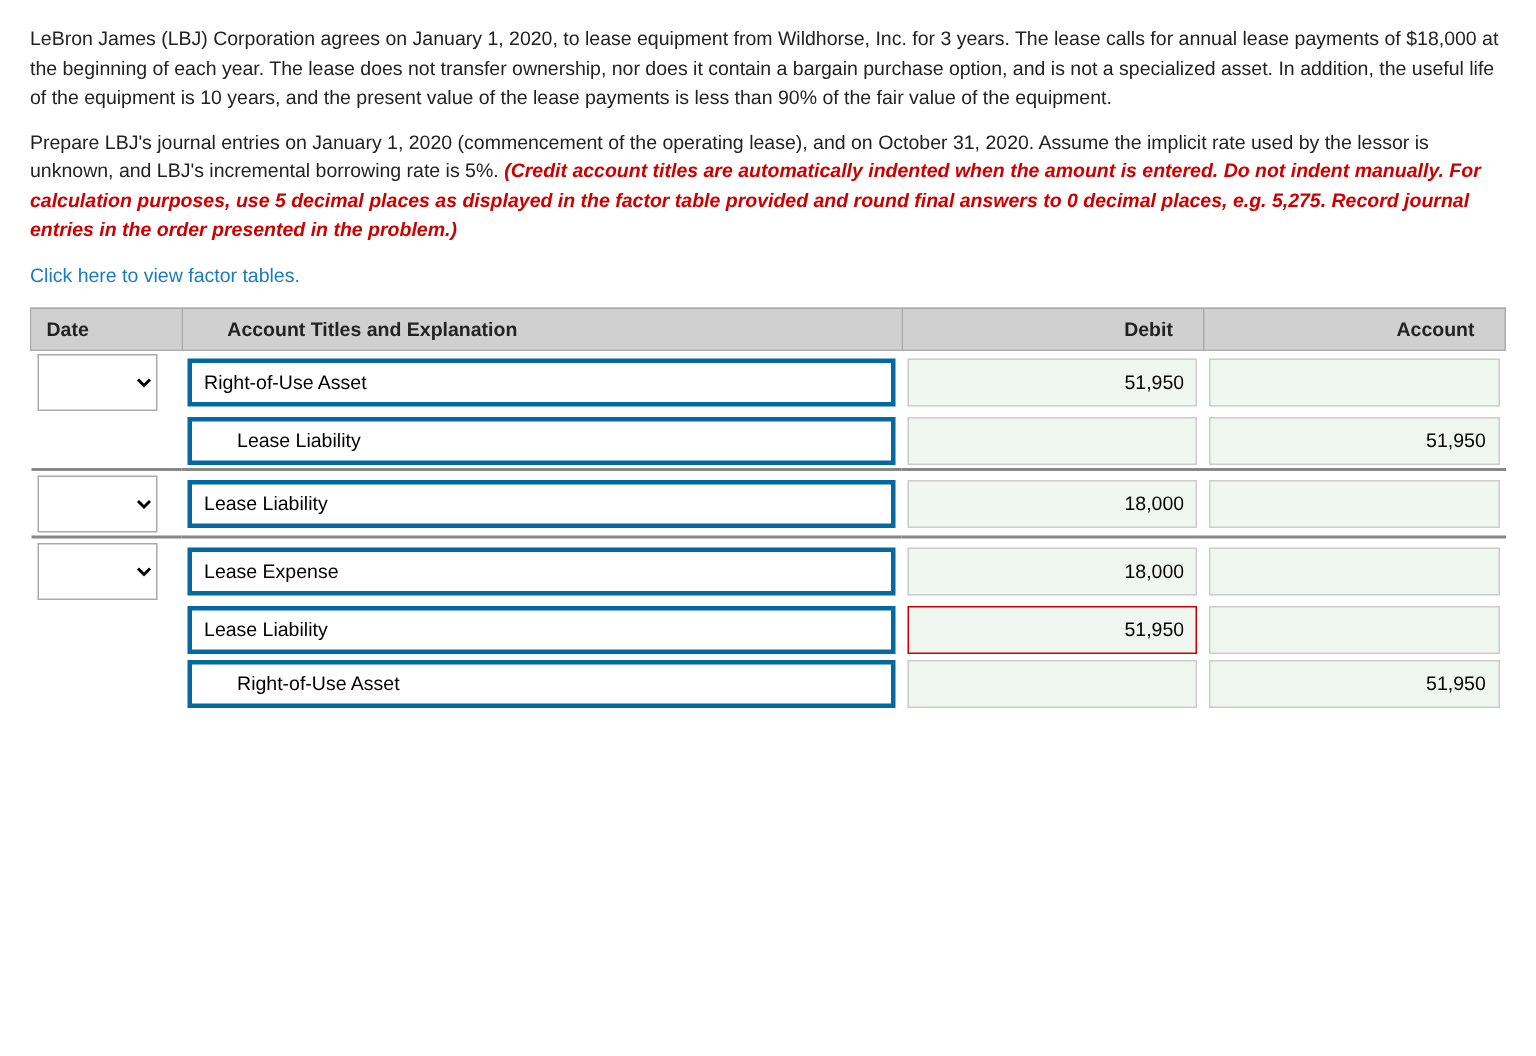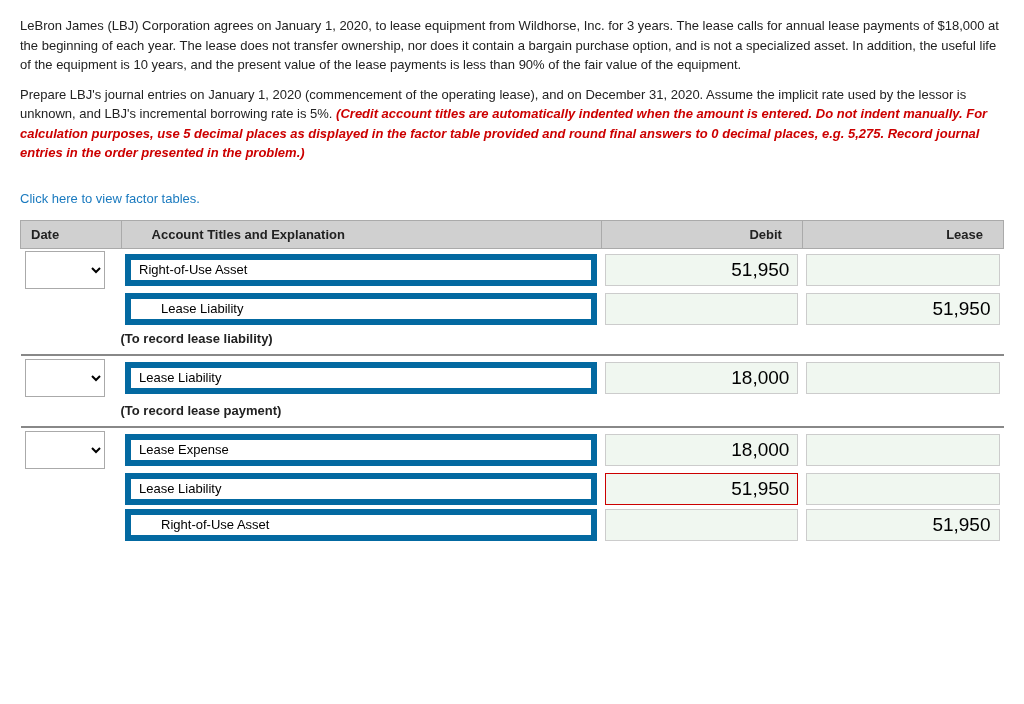--- a/index.html
+++ b/index.html
@@ -5,21 +5,21 @@
     * { box-sizing: border-box; margin: 0; padding: 0; }
     body {
       font-family: Arial, sans-serif;
       font-size: 13px;
       color: #222;
       background: #fff;
       padding: 16px 20px;
       width: 1024px;
     }
     .problem-text {
-      margin-bottom: 28px;
+      margin-bottom: 13px;
       line-height: 1.5;
     }
     .problem-text p {
       margin-bottom: 10px;
     }
     .italic-red {
       color: #cc0000;
       font-style: italic;
       font-weight: bold;
     }
@@ -66,34 +66,34 @@
       width: 80px;
       height: 32px;
       border: 1px solid #aaa;
       background: #fff;
       font-size: 13px;
       padding: 18px 4px;
     }
     input.account-input {
       width: 100%;
       height: 32px;
-      border: 6px solid #0369a1;
+      border: 3px solid #0369a1;
       background: #fff;
       font-size: 13px;
       padding: 2px 8px;
     }
     input.account-input.indented {
       padding-left: 30px;
     }
     input.amount-input {
       width: 100%;
       height: 32px;
       border: 1px solid #ccc;
       background: #f0f7f0;
-      font-size: 19px;
+      font-size: 13px;
       padding: 2px 8px;
       text-align: right;
     }
     input.amount-input.has-red-border {
       border: 1px solid #cc0000;
     }
     input.amount-input.empty {
       background: #f0f7f0;
     }
     .note-row td {
@@ -106,65 +106,59 @@
       padding: 0;
       height: 2px;
     }
   </style>
 </head>
 <body>
 
 <div class="problem-text">
   <p>LeBron James (LBJ) Corporation agrees on January 1, 2020, to lease equipment from Wildhorse, Inc. for 3 years. The lease calls for annual lease payments of $18,000 at the beginning of each year. The lease does not transfer ownership, nor does it contain a bargain purchase option, and is not a specialized asset. In addition, the useful life of the equipment is 10 years, and the present value of the lease payments is less than 90% of the fair value of the equipment.</p>
   <p>
-    <span>Prepare LBJ's journal entries on January 1, 2020 (commencement of the operating lease), and on December 31, 2020. Assume the implicit rate used by the lessor is unknown, and LBJ's incremental borrowing rate is 5%.</span>
+    <span>Prepare LBJ's journal entries on January 1, 2020 (commencement of the operating lease), and on October 31, 2020. Assume the implicit rate used by the lessor is unknown, and LBJ's incremental borrowing rate is 5%.</span>
     <span class="italic-red">(Credit account titles are automatically indented when the amount is entered. Do not indent manually. For calculation purposes, use 5 decimal places as displayed in the factor table provided and round final answers to 0 decimal places, e.g. 5,275. Record journal entries in the order presented in the problem.)</span>
   </p>
 </div>
 
 <p style="margin-bottom:14px;">
   <a class="factor-link">Click here to view factor tables.</a>
 </p>
 
 <table class="journal-table">
   <thead>
     <tr>
       <th style="width:90px;">Date</th>
       <th style="width:430px;padding-left:30px;">Account Titles and Explanation</th>
       <th style="width:180px; text-align:right; padding-right:20px;">Debit</th>
-      <th style="width:180px; text-align:right; padding-right:20px;">Lease</th>
+      <th style="width:180px; text-align:right; padding-right:20px;">Account</th>
     </tr>
   </thead>
   <tbody id="journal-body">
   <tr>
         <td class="date-cell"><select class="date-select"><option value="1/1/20">1/1/20</option><option value="12/31/20">12/31/20</option><option value="1/1/21">1/1/21</option><option value="12/31/21">12/31/21</option></select></td>
         <td class="account-cell"><input type="text" class="account-input" value="Right-of-Use Asset" style=""></td>
         <td class="debit-cell"><input type="text" class="amount-input" value="51,950" style=""></td>
         <td class="credit-cell"><input type="text" class="amount-input empty" style=""></td>
       </tr>
       <tr>
         <td class="date-cell"></td>
         <td class="account-cell"><input type="text" class="account-input indented" value="Lease Liability" style=""></td>
         <td class="debit-cell"><input type="text" class="amount-input empty" style=""></td>
         <td class="credit-cell"><input type="text" class="amount-input" value="51,950" style=""></td>
       </tr>
-      <tr class="note-row">
-        <td colspan="4" style="padding-left: 100px;">(To record lease liability)</td>
-      </tr>
       <tr class="separator-row">
         <td colspan="4"></td>
       </tr>
       <tr>
         <td class="date-cell"><select class="date-select"><option value="1/1/20">1/1/20</option><option value="12/31/20">12/31/20</option><option value="1/1/21">1/1/21</option><option value="12/31/21">12/31/21</option></select></td>
         <td class="account-cell"><input type="text" class="account-input" value="Lease Liability" style=""></td>
         <td class="debit-cell"><input type="text" class="amount-input" value="18,000" style=""></td>
         <td class="credit-cell"><input type="text" class="amount-input empty" style=""></td>
-      </tr>
-      <tr class="note-row">
-        <td colspan="4" style="padding-left: 100px;">(To record lease payment)</td>
       </tr>
       <tr class="separator-row">
         <td colspan="4"></td>
       </tr>
       <tr>
         <td class="date-cell"><select class="date-select"><option value="1/1/20">1/1/20</option><option value="12/31/20" selected="">12/31/20</option><option value="1/1/21">1/1/21</option><option value="12/31/21">12/31/21</option></select></td>
         <td class="account-cell"><input type="text" class="account-input" value="Lease Expense" style=""></td>
         <td class="debit-cell"><input type="text" class="amount-input" value="18,000" style=""></td>
         <td class="credit-cell"><input type="text" class="amount-input empty" style=""></td>
       </tr>

